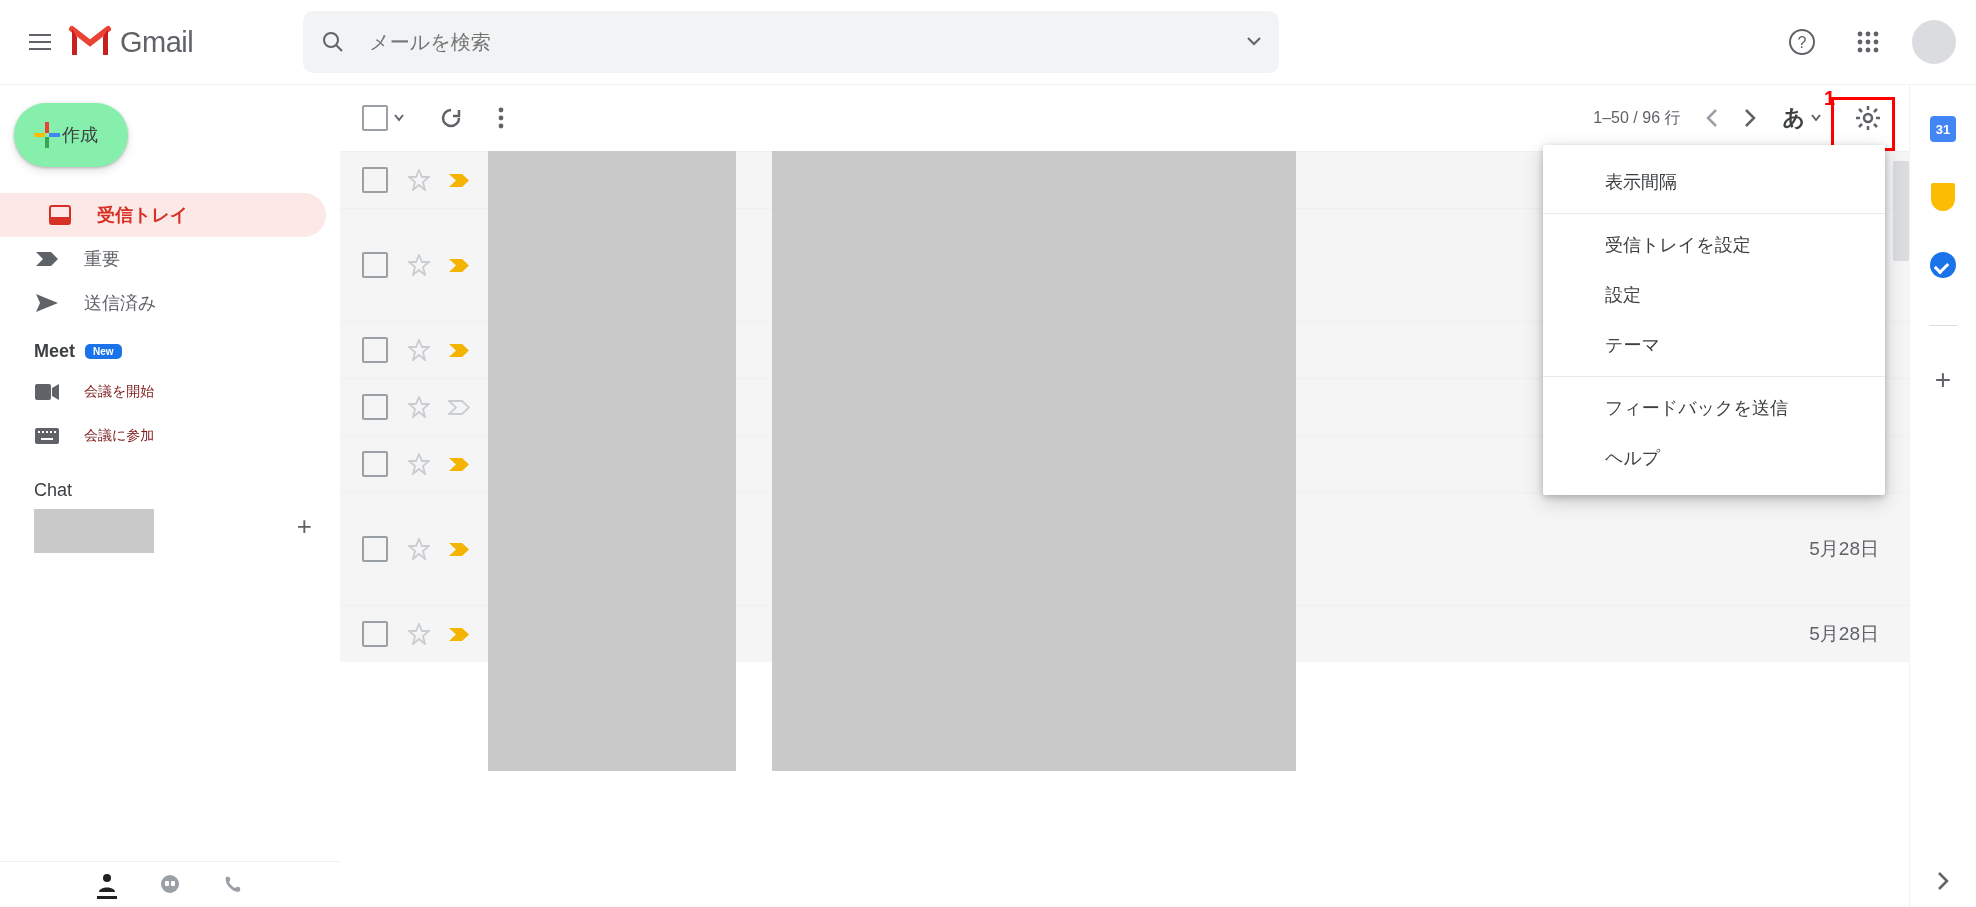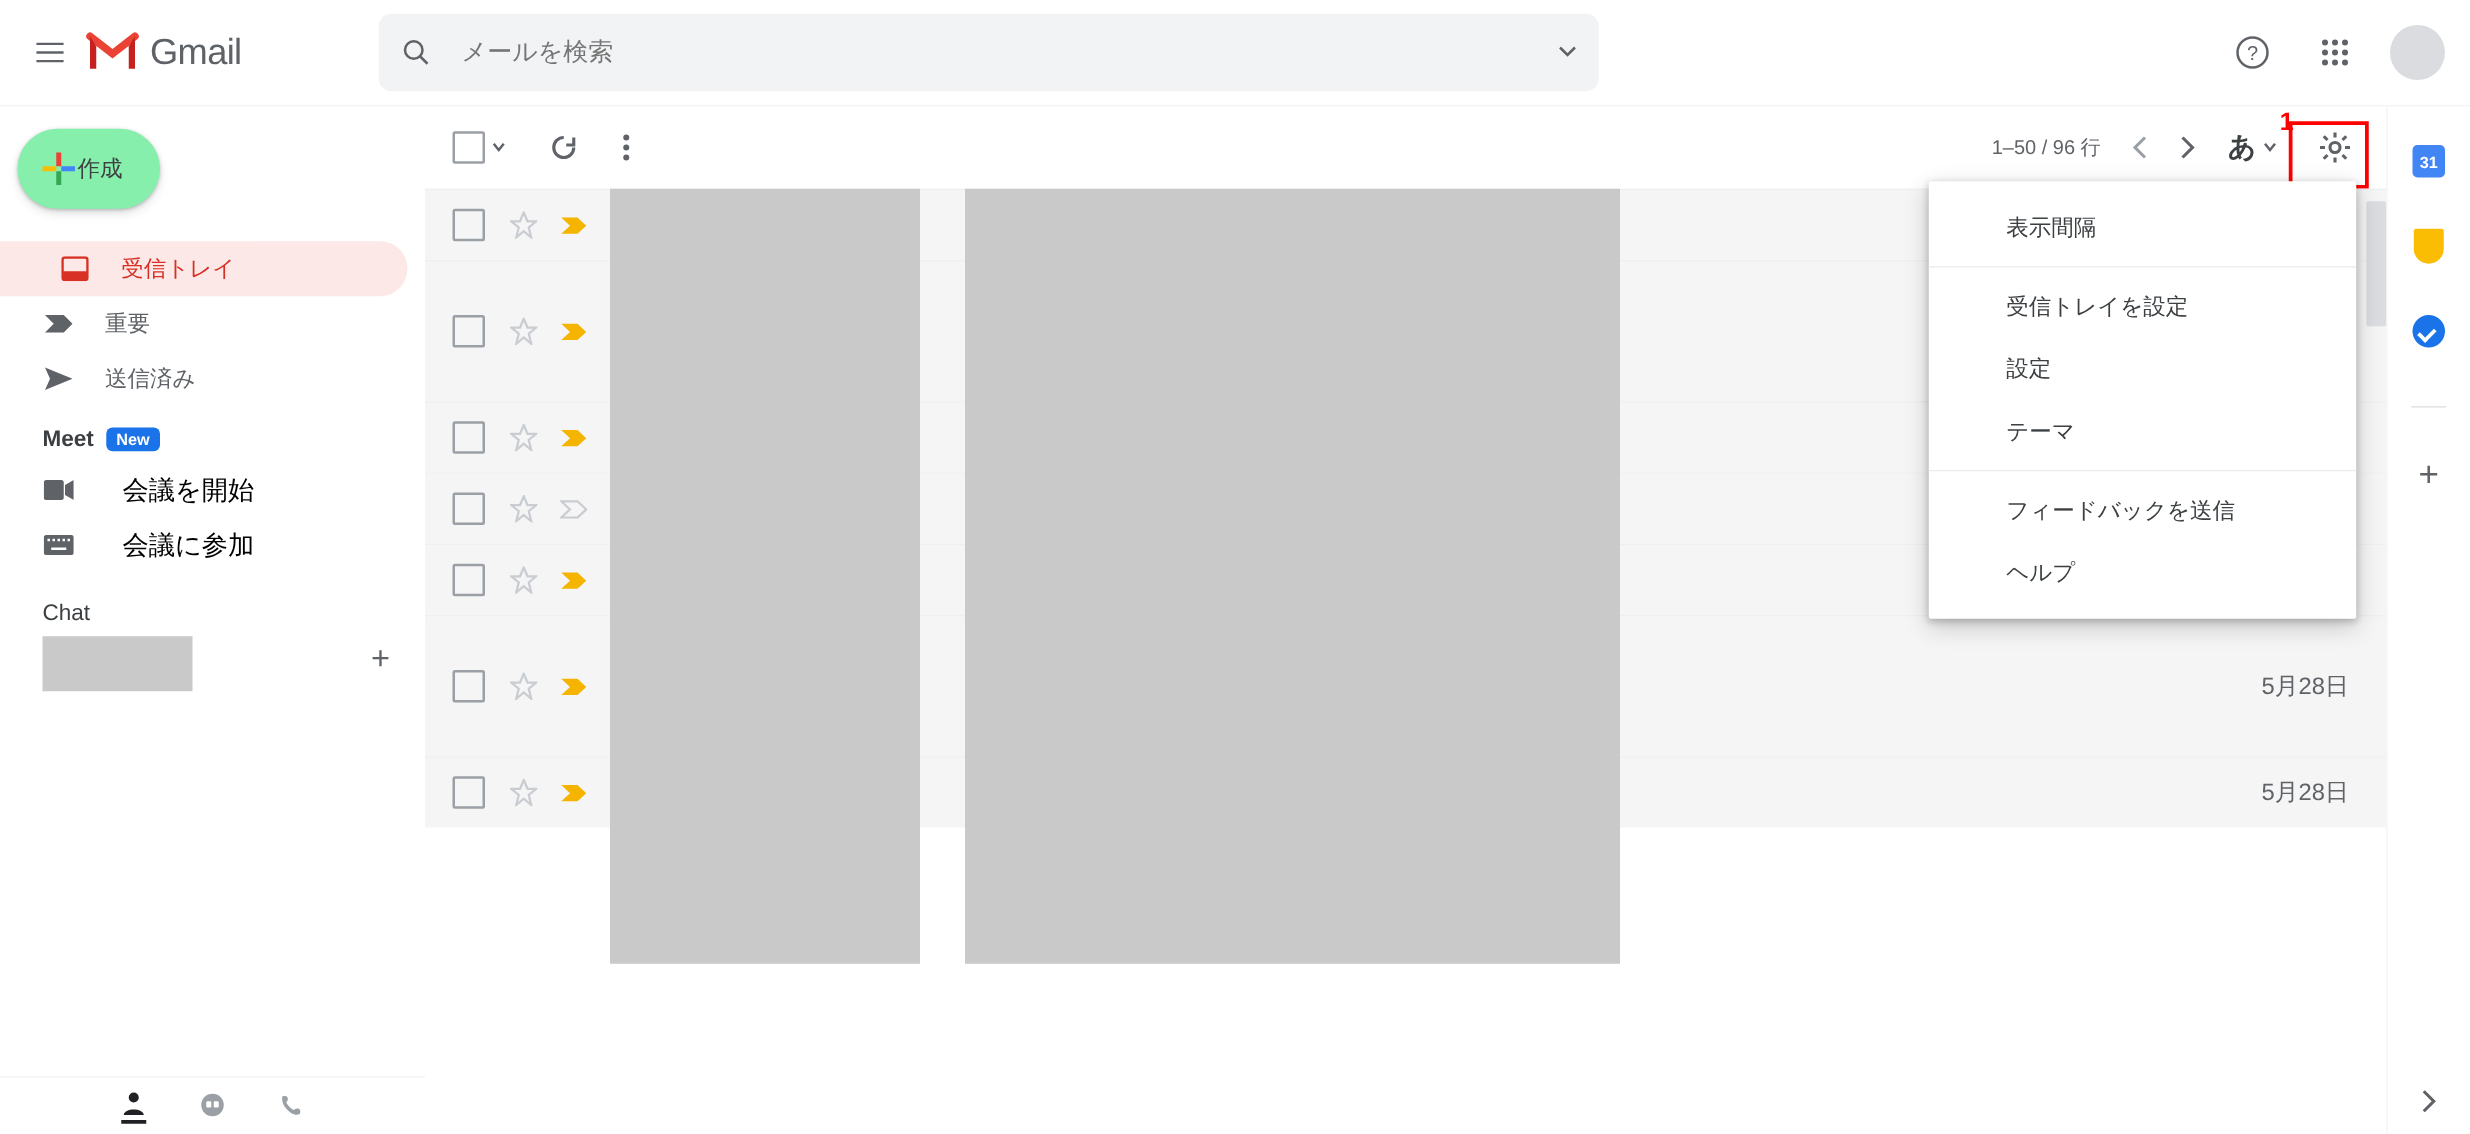--- a/index.html
+++ b/index.html
@@ -18,28 +18,28 @@
   .avatar{width:44px;height:44px;border-radius:50%;background:#dadce0;}
 
   .layout{display:flex;height:calc(100vh - 84px);}
   .sidebar{width:340px;flex:0 0 340px;padding-top:18px;overflow:hidden;}
   .compose{display:inline-flex;align-items:center;height:64px;padding:0 30px 0 18px;margin-left:14px;border-radius:36px;box-shadow:0 1px 3px rgba(60,64,67,.3),0 4px 8px rgba(60,64,67,.15);background:#86efac;text-align:right;}
   
   .compose span.lbl{font-size:18px;color:#3c4043;}
 
   .nav{margin-top:26px;}
   .nav-item{display:flex;align-items:center;height:44px;padding-left:34px;border-radius:0 22px 22px 0;margin-right:14px;color:#5f6368;font-size:18px;}
-  .nav-item.active{background:#fce8e6;color:#d93025;font-weight:400;padding-left:47px;}
+  .nav-item.active{background:#fce8e6;color:#d93025;font-weight:700;padding-left:47px;}
   .nav-item.active .ico{color:#d93025;}
   .nav-item .ico{width:26px;display:flex;align-items:center;justify-content:center;margin-right:24px;color:#5f6368;}
   .nav-item.active .ico{color:#d93025;}
 
   .section-title{display:flex;align-items:center;padding:16px 0 8px 34px;font-size:18px;color:#3c4043;font-weight:700;}
-  .badge-new{background:#1a73e8;color:#fff;font-size:13px;font-weight:700;padding:2px 8px;border-radius:5px;margin-left:10px;}
-  .meet-item{display:flex;align-items:center;height:44px;padding-left:34px;color:#000000;font-size:21px;gap:14px;}
+  .badge-new{background:#1a73e8;color:#fff;font-size:10px;font-weight:700;padding:2px 8px;border-radius:5px;margin-left:10px;}
+  .meet-item{display:flex;align-items:center;height:44px;padding-left:34px;color:#7f1d1d;font-size:14px;}
   .meet-item .ico{width:26px;display:flex;align-items:center;justify-content:center;margin-right:24px;color:#5f6368;}
 
   .chat-section{padding:22px 0 0 34px;}
   .chat-section .ttl{font-size:18px;color:#3c4043;}
   .chat-placeholder{width:120px;height:44px;background:#c9c9c9;margin-top:8px;}
   .chat-add{float:right;margin:-42px 28px 0 0;color:#5f6368;font-size:26px;}
 
   .chat-footer{position:absolute;left:0;bottom:0;width:340px;}
   .chat-icons{display:flex;align-items:center;justify-content:center;gap:42px;height:46px;border-top:1px solid #f1f1f1;}
   .chat-icons .ci{color:#5f6368;}

